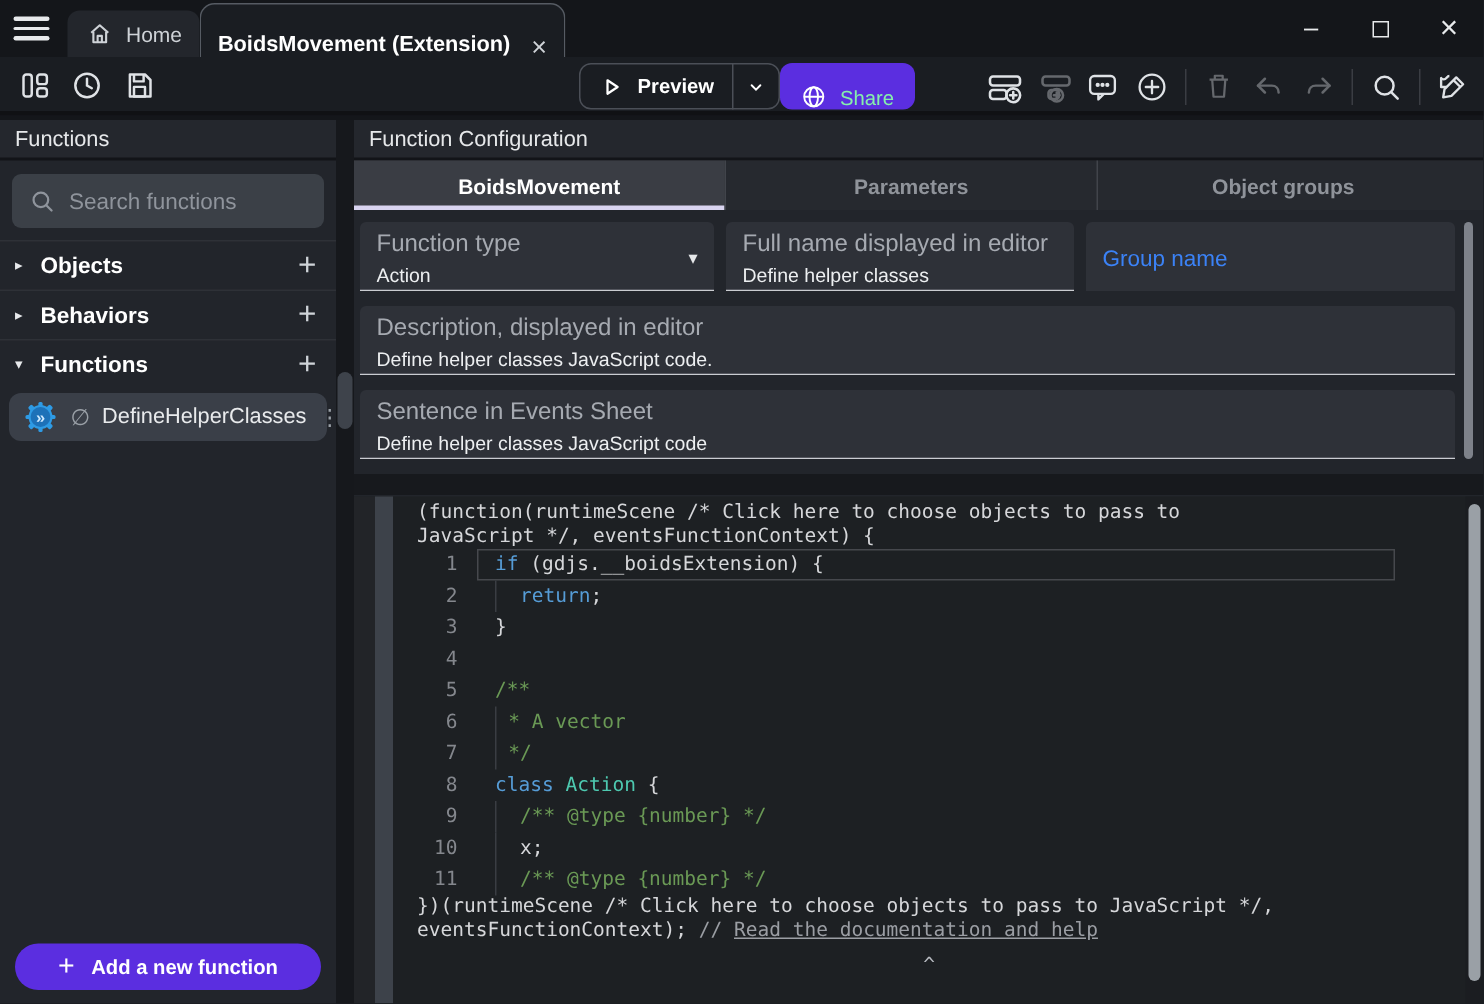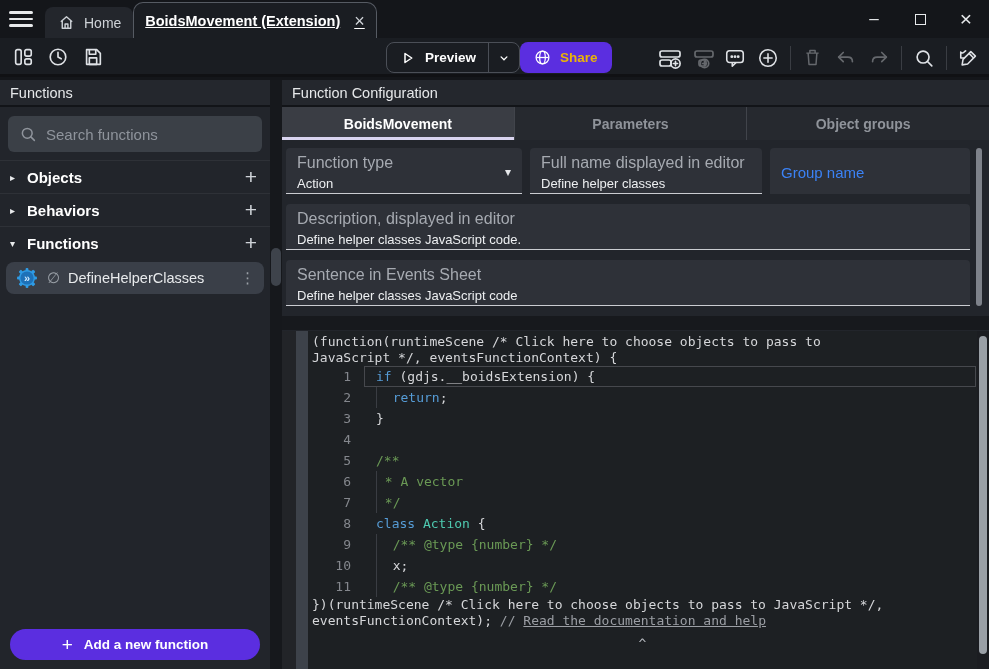--- a/index.html
+++ b/index.html
@@ -5,45 +5,45 @@
   * { margin:0; padding:0; box-sizing:border-box; }
   html,body { width:989px; height:669px; }
   body { position:relative; background:#14161a; font-family:"Liberation Sans",sans-serif; overflow:hidden; color:#e8eaec; }
   svg { display:block; }
 
   
   .titlebar { position:relative; height:38px; background:#14161a; }
   .hamburger { position:absolute; left:9px; top:8px; width:24px; height:22px; display:flex; flex-direction:column; justify-content:center; gap:4px; cursor:pointer; }
   .hamburger i { display:block; height:2.6px; background:#e8eaec; border-radius:2px; }
   .tab-home { position:absolute; left:45px; bottom:0; height:31px; width:88px; background:#23262c; border-radius:8px 8px 0 0; display:flex; align-items:center; gap:9px; padding-left:13px; color:#ced2d7; font-size:14px; }
-  .tab-active { position:absolute; left:133px; bottom:0; height:36px; width:244px; background:#1a1d22; border:1px solid #565b63; border-bottom:none; border-radius:10px 10px 0 0; display:flex; align-items:center; justify-content:center; gap:14px; color:#fff; font-weight:bold; font-size:14.5px;text-decoration:underline; }
+  .tab-active { position:absolute; left:133px; bottom:0; height:36px; width:244px; background:#1a1d22; border:1px solid #565b63; border-bottom:none; border-radius:10px 10px 0 0; display:flex; align-items:flex-end; justify-content:center; gap:14px; color:#fff; font-weight:bold; font-size:14.5px; }
   .tab-close { color:#cfd3d8; font-size:18px; font-weight:normal; line-height:14px; cursor:pointer; }
   .winctl { position:absolute; right:0; top:0; height:38px; display:flex; }
   .winbtn { width:46px; height:38px; display:flex; align-items:center; justify-content:center; color:#e8eaec; font-size:17px; cursor:pointer; }
   .maxbox { width:11px; height:11px; border:1.4px solid #e8eaec; display:block; }
   .closeglyph { font-size:21px; line-height:10px; }
 
   
   .toolbar { position:relative; height:39px; background:#1a1d22; border-bottom:3px solid #101114; }
   .tb-left { position:absolute; left:12px; top:8px; display:flex; gap:13px; }
   .tb-ico { width:22px; height:22px; cursor:pointer; }
   .tb-ico.dis { opacity:.38; cursor:default; }
   .btn-preview { position:absolute; left:386px; top:4px; height:31px; display:flex; align-items:center; border:1px solid #4b4f57; border-radius:8px; color:#fff; cursor:pointer; }
   .btn-preview .main-part { display:flex; align-items:center; gap:8px; padding:0 12px 0 12px; font-weight:bold; font-size:13.5px; }
   .btn-preview .sep { width:1px; height:31px; background:#4b4f57; }
   .btn-preview .dd { padding:0 8px; display:flex; align-items:center; }
-  .btn-share { position:absolute; left:520px; top:4px; height:31px; padding:0 14px; display:flex; align-items:center; gap:9px; background:#5b2ee0; border-radius:8px; color:#eab308; font-weight:bold; font-size:13.5px; cursor:pointer; }
+  .btn-share { position:absolute; left:520px; top:4px; height:31px; padding:0 14px; display:flex; align-items:flex-end; gap:9px; background:#5b2ee0; border-radius:8px; color:#86efac; font-weight:normal; font-size:13.5px; cursor:pointer; }
   .tb-right { position:absolute; right:9px; top:8px; display:flex; align-items:center; gap:11px; }
   .tb-div { width:1px; height:24px; background:#3a3d43; }
 
   
   .appbody { position:absolute; top:80px; left:0; right:0; bottom:0; display:flex; }
 
   
-  .sidebar { width:270px; background:#22252b; position:relative; flex:none; }
+  .sidebar { width:224px; background:#22252b; position:relative; flex:none; }
   .panel-head { height:27px; line-height:26px; padding-left:10px; font-size:14.5px; color:#e6e8ea; background:#24272d; border-bottom:2px solid #121418; }
   .search-wrap { padding:9px 8px 8px 8px; }
   .search { height:36px; background:#3b4047; border-radius:6px; display:flex; align-items:center; gap:9px; padding:0 11px; }
   .search input { flex:1; background:transparent; border:none; outline:none; color:#dfe2e6; font-size:15px; font-family:"Liberation Sans",sans-serif; }
   .search input::placeholder { color:#8f949c; }
   .tree-row { height:33px; display:flex; align-items:center; padding:0 13px 0 10px; border-top:1px solid #2e3137; cursor:pointer; }
   .tree-chev { width:17px; color:#e8eaec; font-size:10px; }
   .tree-label { flex:1; color:#fff; font-weight:bold; font-size:15px; }
   .tree-plus { color:#cfd3d8; font-size:21px; font-weight:normal; line-height:20px; cursor:pointer; }
   .fn-item { margin:3px 6px 0 6px; height:32px; background:#3a3f48; border-radius:8px; display:flex; align-items:center; gap:8px; padding:0 9px; cursor:pointer; }
@@ -80,21 +80,21 @@
   .field-wide { margin:10px 19px 0 4px; }
   .cfg-scrollbar { position:absolute; right:7px; top:8px; width:6px; height:158px; background:#7e828a; border-radius:3px; cursor:pointer; }
 
   .code-gap { height:14px; background:#17191d; margin-top:10px; }
 
   
   .code { position:absolute; top:251px; left:0; right:0; bottom:0; background:#1d2023; display:flex; }
   .code-gutcol { width:26px; background:#222428; position:relative; flex:none; }
   .code-gutcol .strip { position:absolute; left:14px; top:0; bottom:0; width:12px; background:#3d424a; cursor:pointer; }
   .code-main { flex:1; position:relative; font-family:"DejaVu Sans Mono",monospace; font-size:13px; color:#d6d7da; padding-top:3px; overflow:hidden; cursor:text; }
-  .chline { line-height:16px; padding-left:4px; white-space:pre; }
+  .chline { line-height:16px; padding-left:16px; white-space:pre; }
   .ln { display:flex; line-height:21px; height:21px; position:relative; }
   .ln .no { width:43px; text-align:right; color:#84878d; flex:none; }
   .ln .ct { margin-left:25px; white-space:pre; }
   .ln .ct.guided { border-left:1px solid #3a3d43; }
   .curbox { position:absolute; left:56px; top:0; width:612px; height:21px; border:1px solid #46484d; pointer-events:none; }
   .tk-kw { color:#569cd6; }
   .tk-ty { color:#4ec9b0; }
   .tk-cm { color:#6a9955; }
   .tk-pl { color:#d6d7da; }
   .tk-dim { color:#9b9ea4; }

